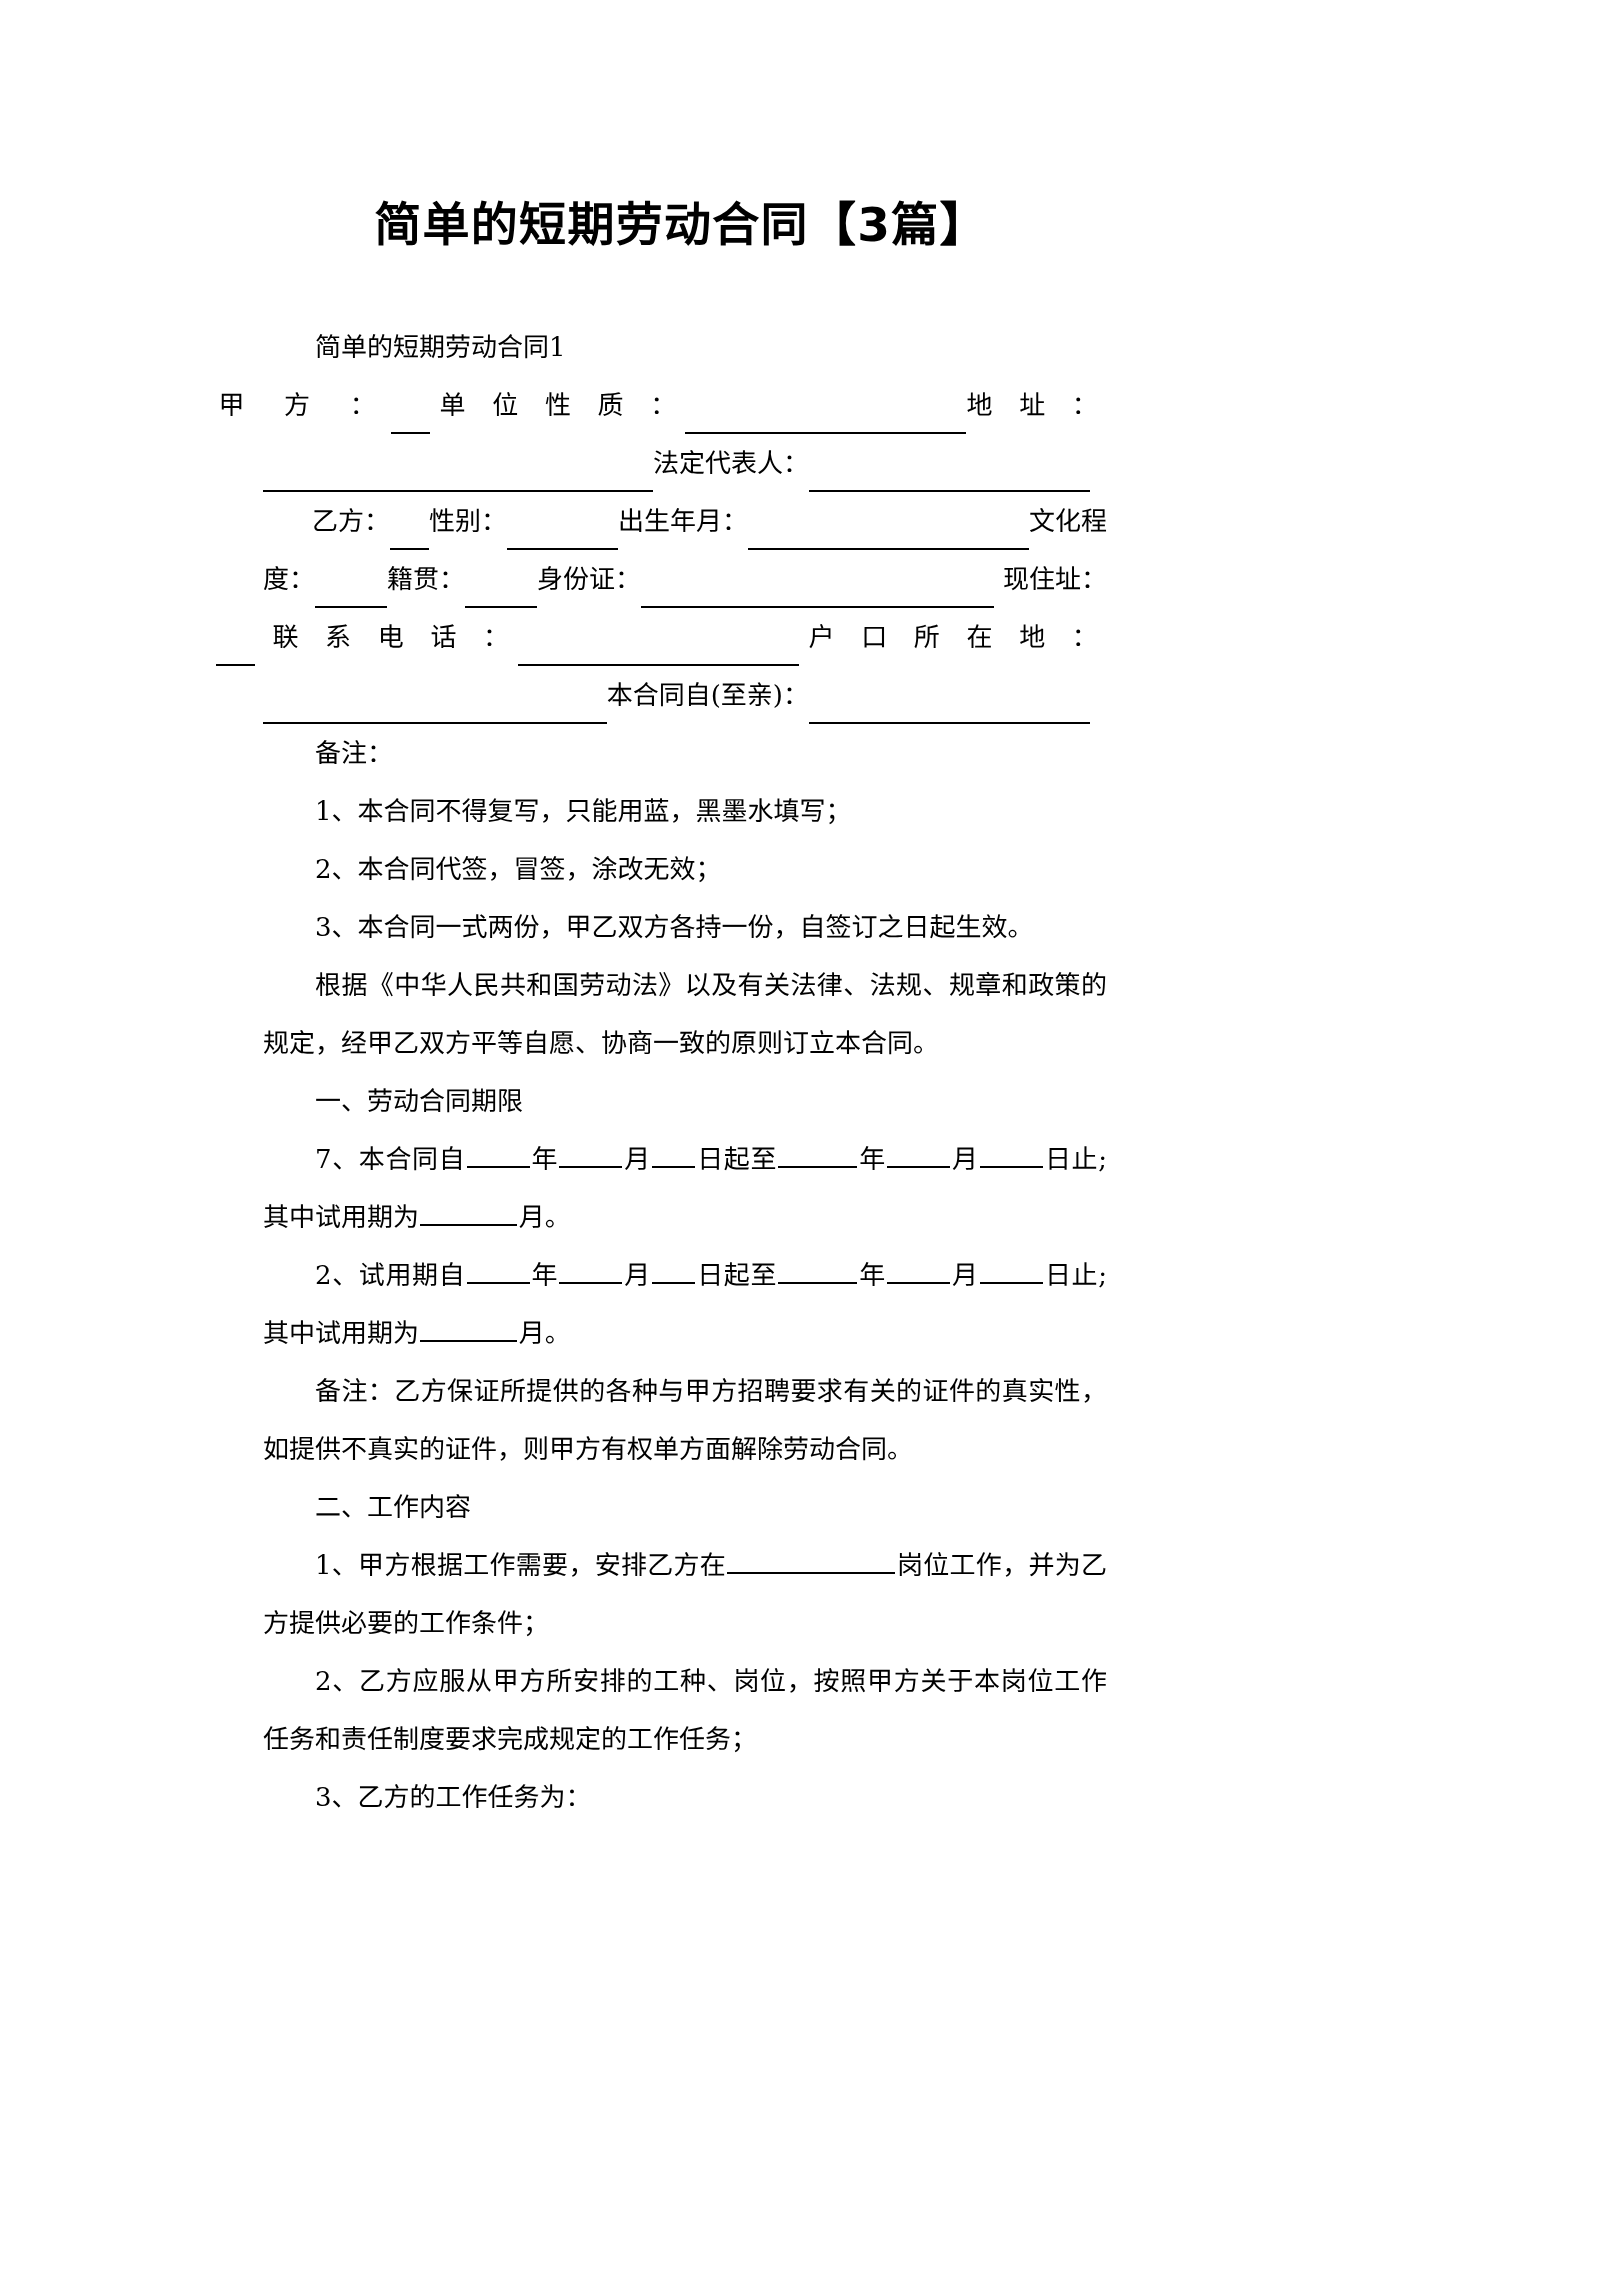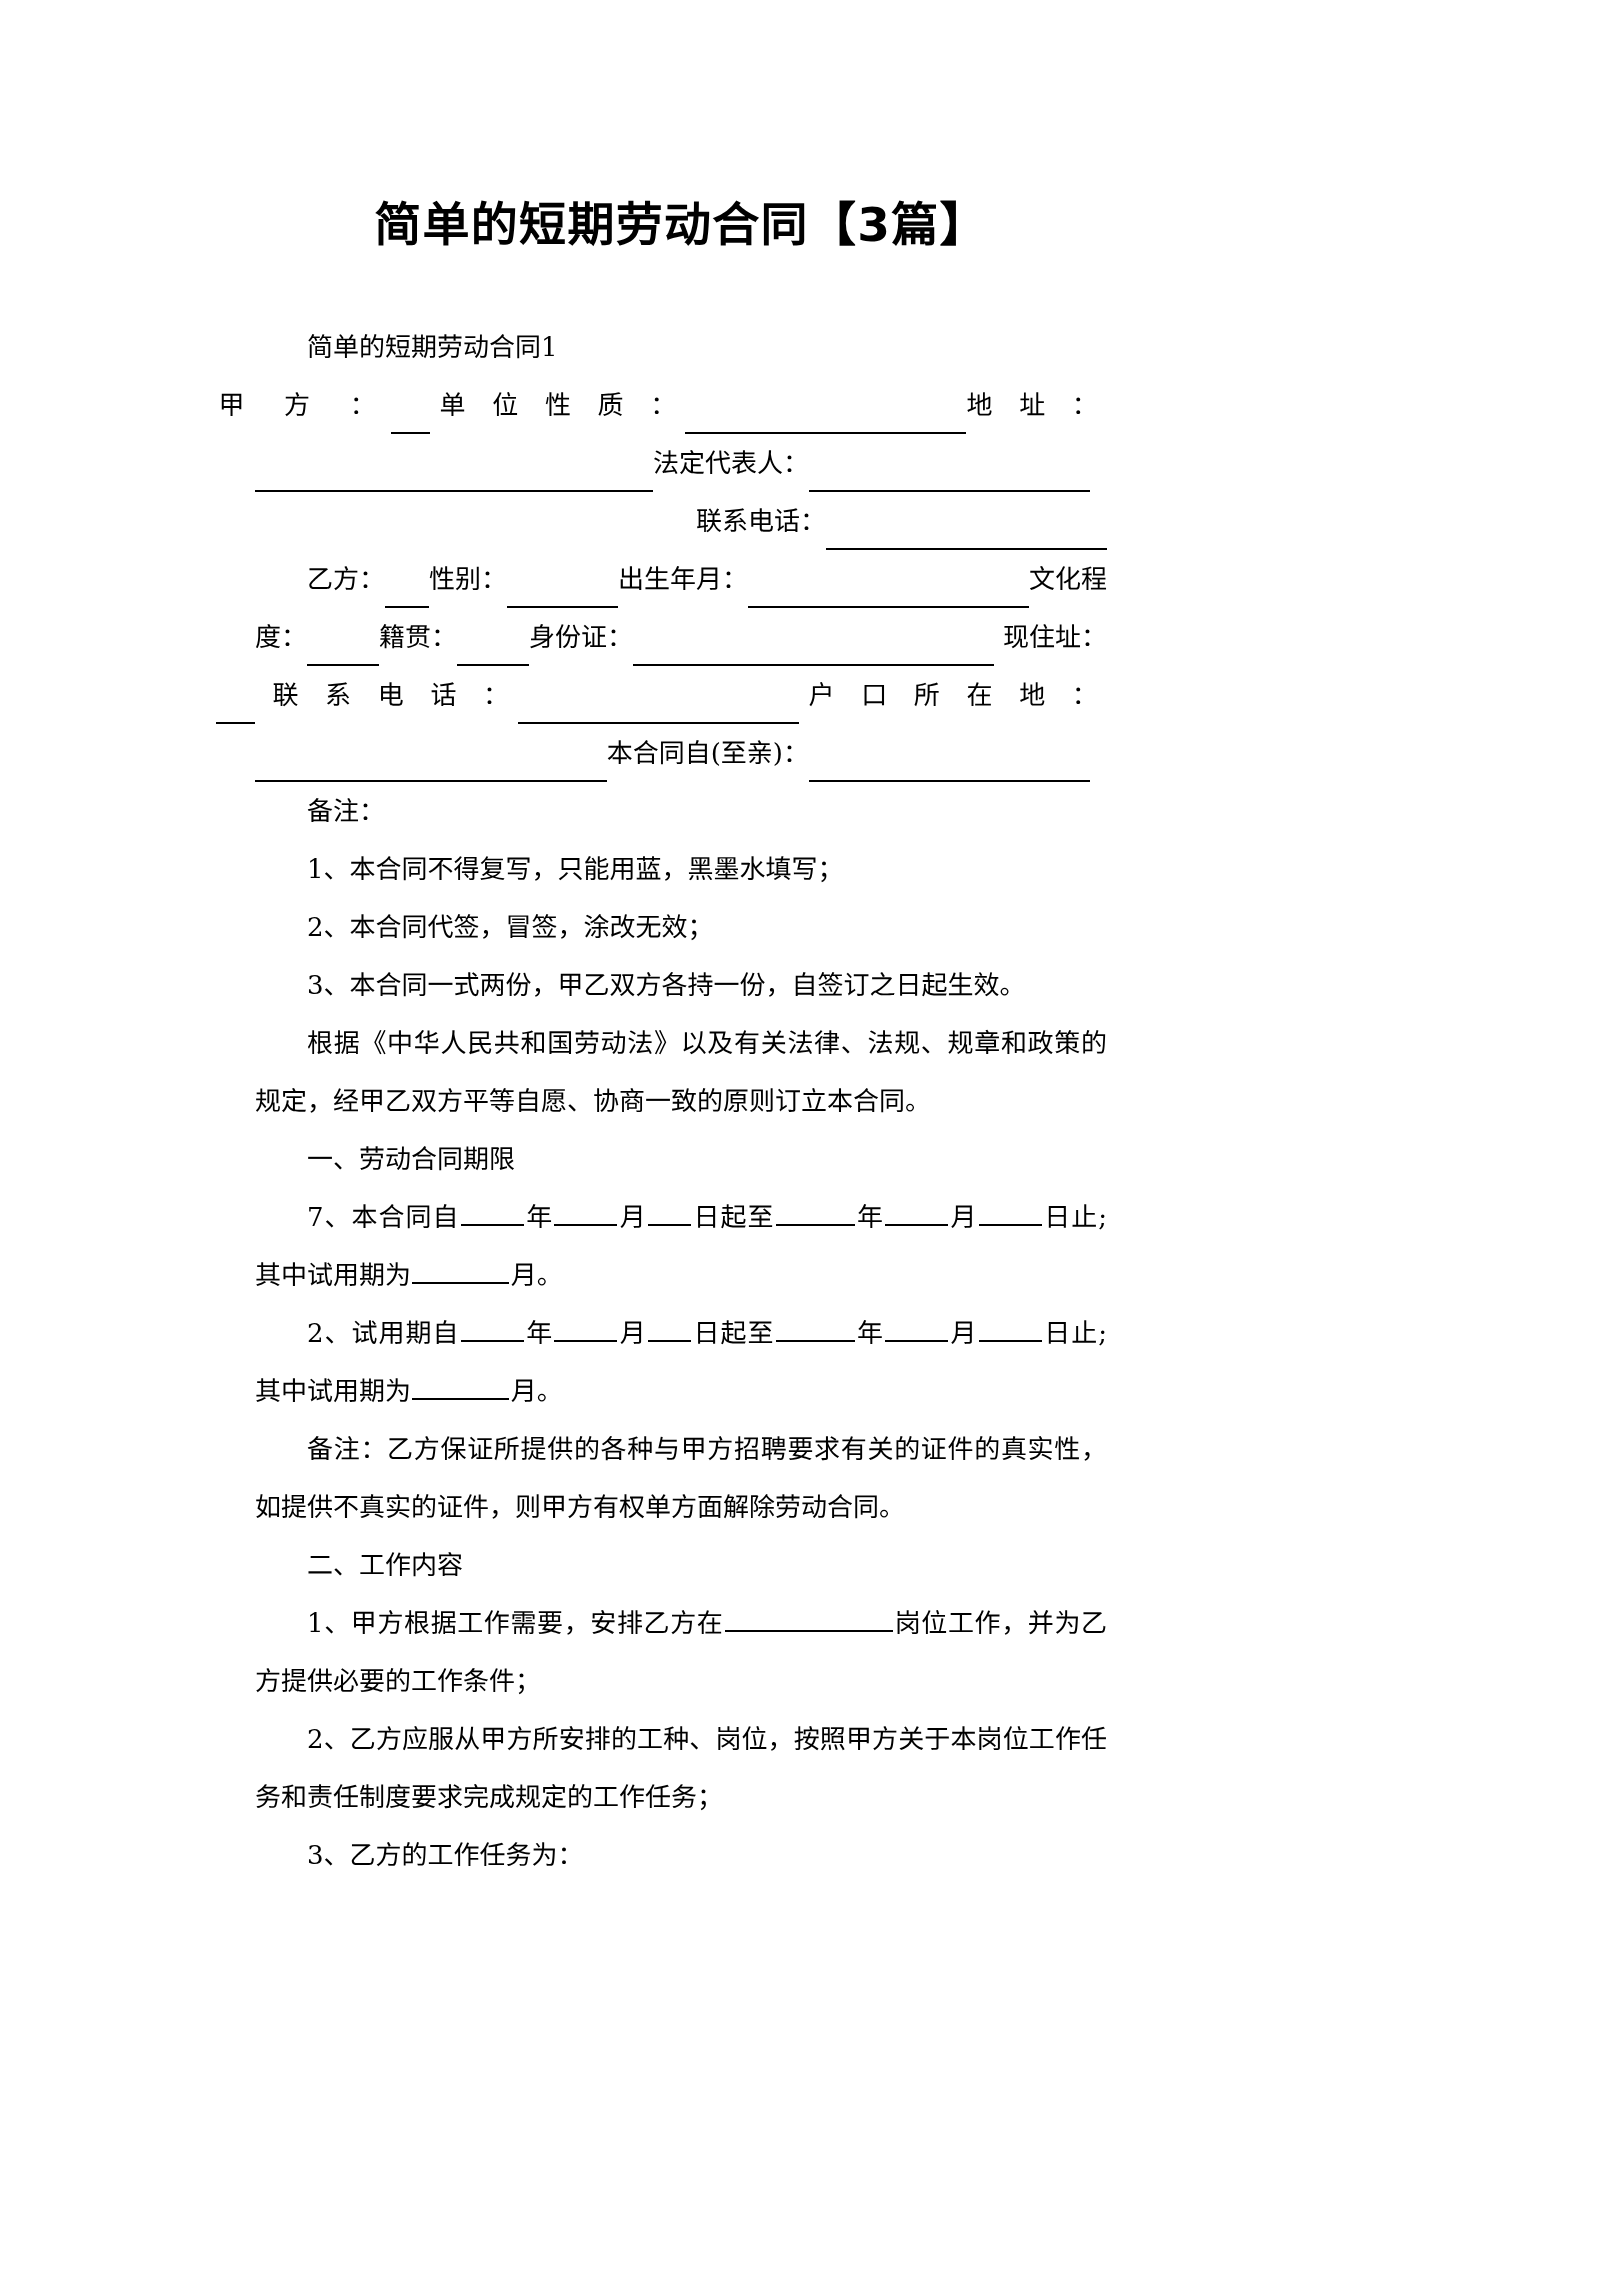--- a/index.html
+++ b/index.html
@@ -25,20 +25,21 @@
     font-size: 47px;
     line-height: 1.25;
     text-align: center;
     letter-spacing: 1.3px;
     margin: 0 0 63px 0;
     white-space: nowrap;
   }
   .body-block {
     font-size: 26px;
     line-height: 58px;
+    margin-left: 8px;
   }
   .para {
     margin: 0;
     text-align: justify;
     text-justify: inter-ideograph;
     text-indent: 0;
     word-break: break-all;
   }
   .para.indent {
     text-indent: 52px;
@@ -118,24 +119,20 @@
       <span class="lbl spaced">地 址 ：</span>
     </div>
 
     <div class="form-line">
       <span class="rule grow"></span>
       <span class="lbl">法定代表人：</span>
       <span class="rule r-xl"></span>
       <span class="gap-m"></span>
     </div>
 
-    <div class="form-line indent">
-      <span class="lbl">联系电话：</span>
-      <span class="rule r-xl"></span>
-    </div>
 
     <div class="form-line indent">
       <span class="lbl">乙方：</span>
       <span class="rule grow"></span>
       <span class="lbl">性别：</span>
       <span class="rule r-sm"></span>
       <span class="lbl">出生年月：</span>
       <span class="rule r-xl"></span>
       <span class="lbl">文化程</span>
     </div>

